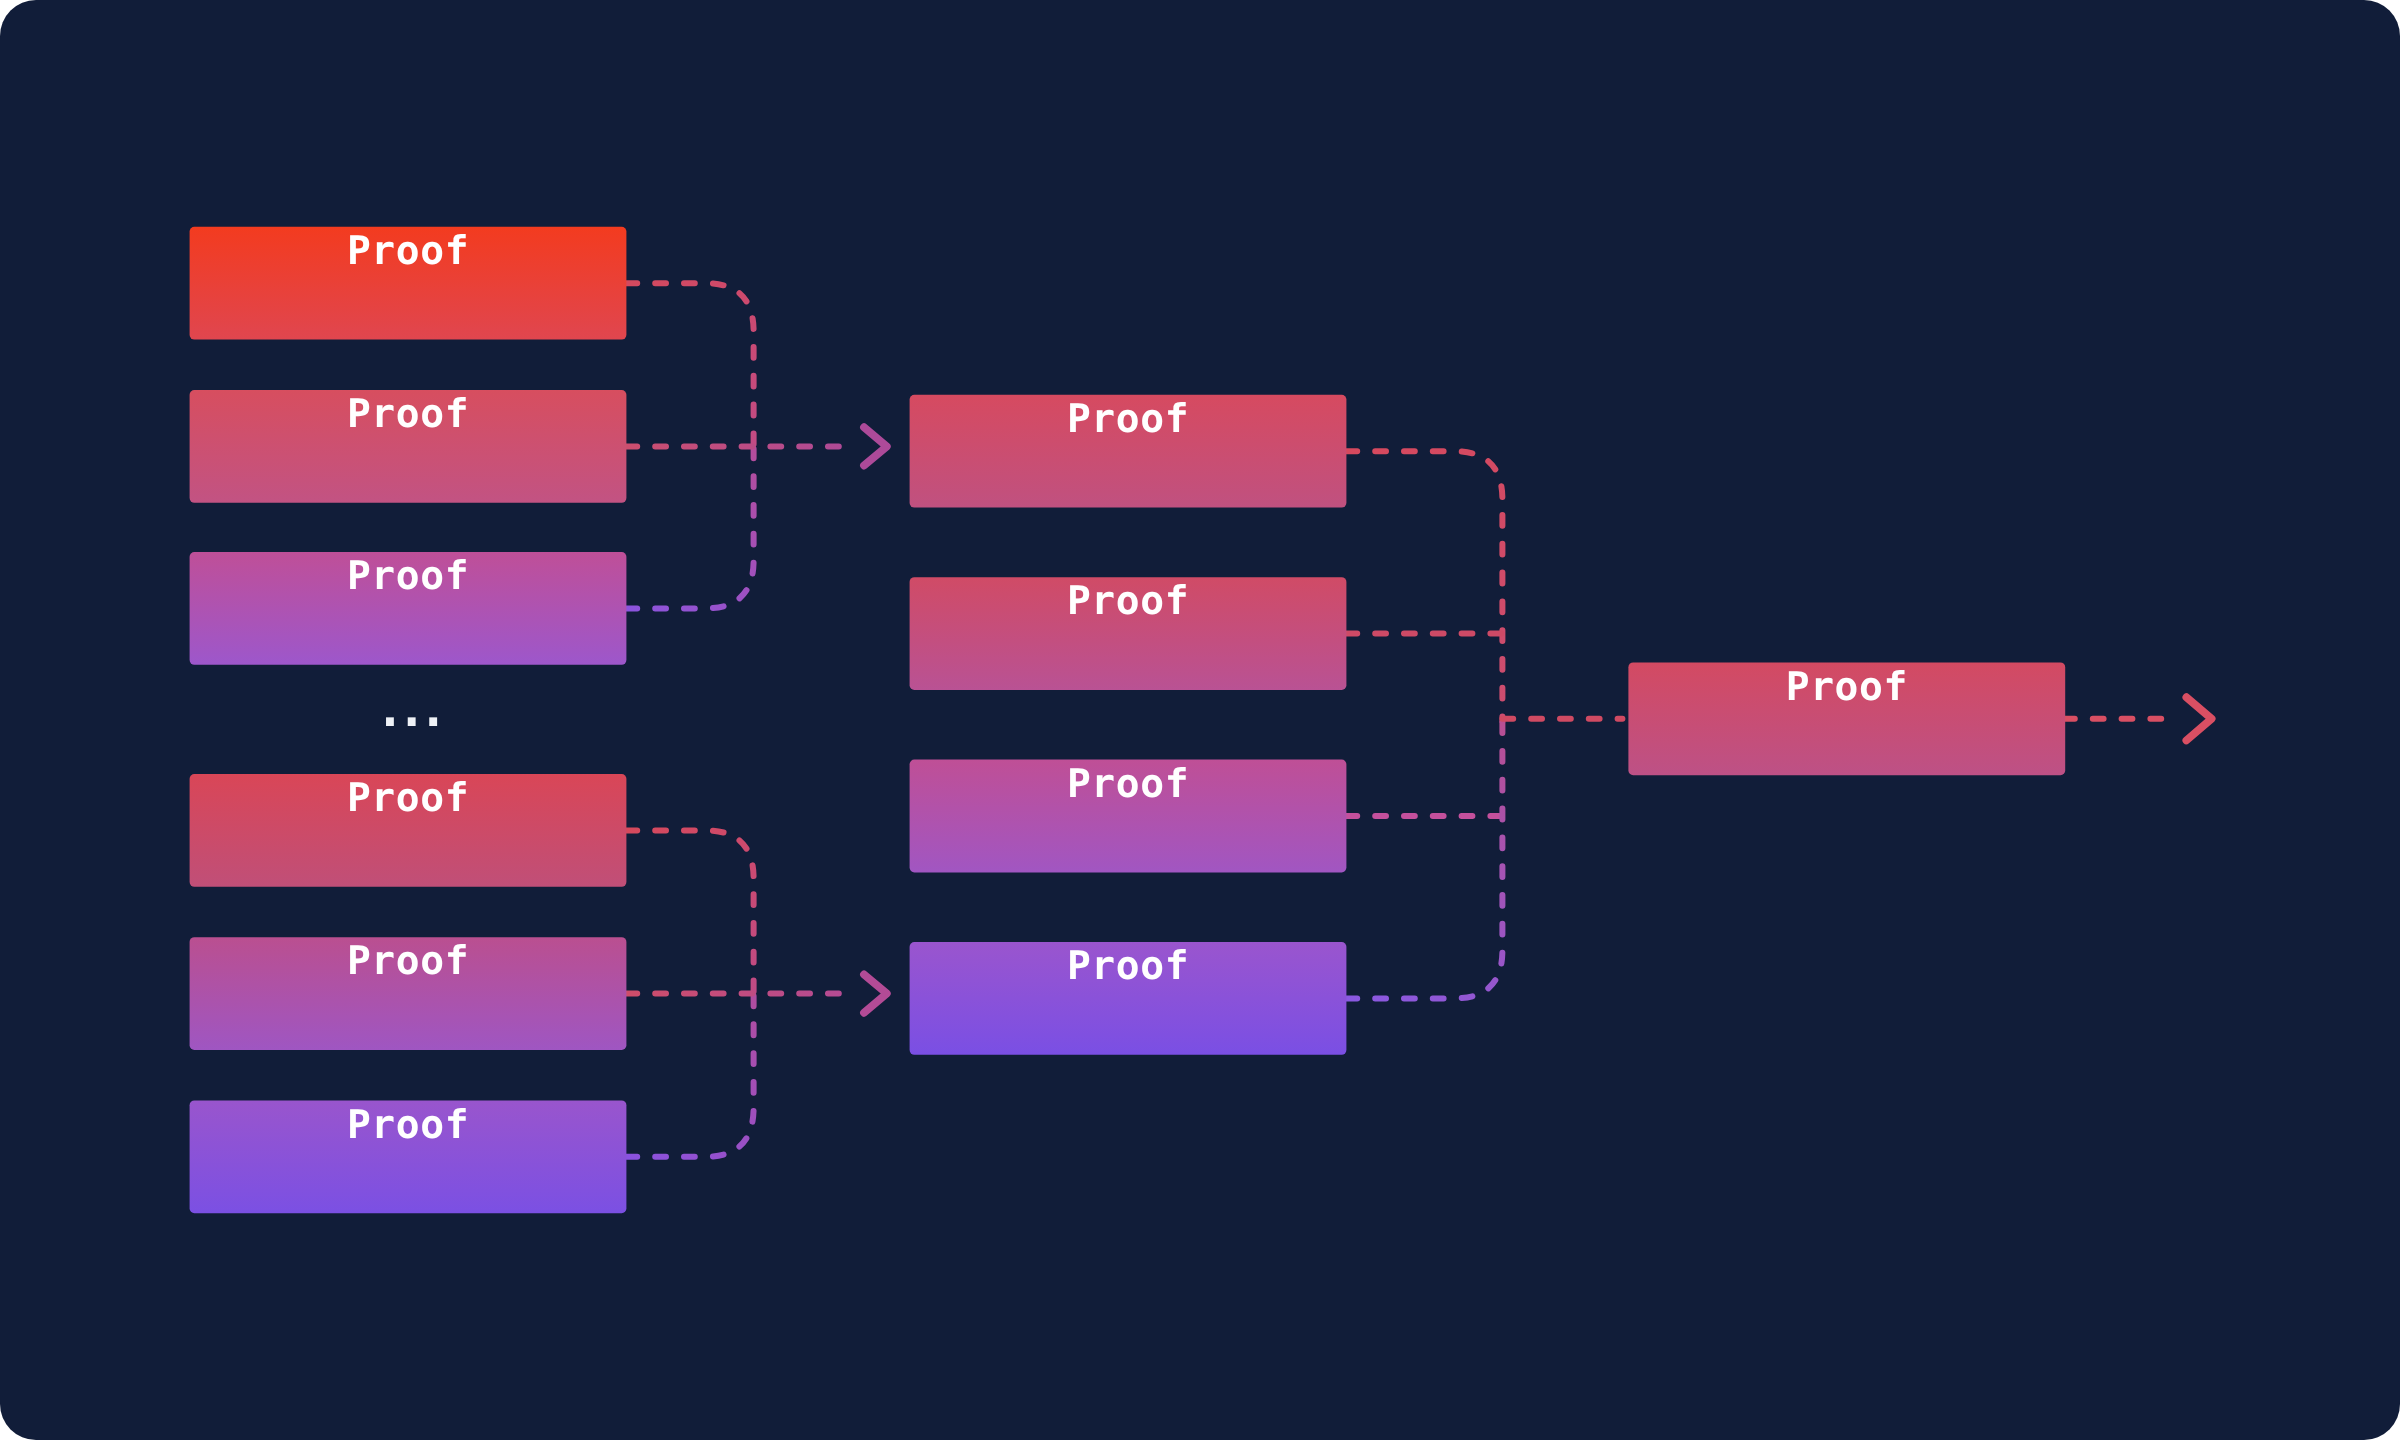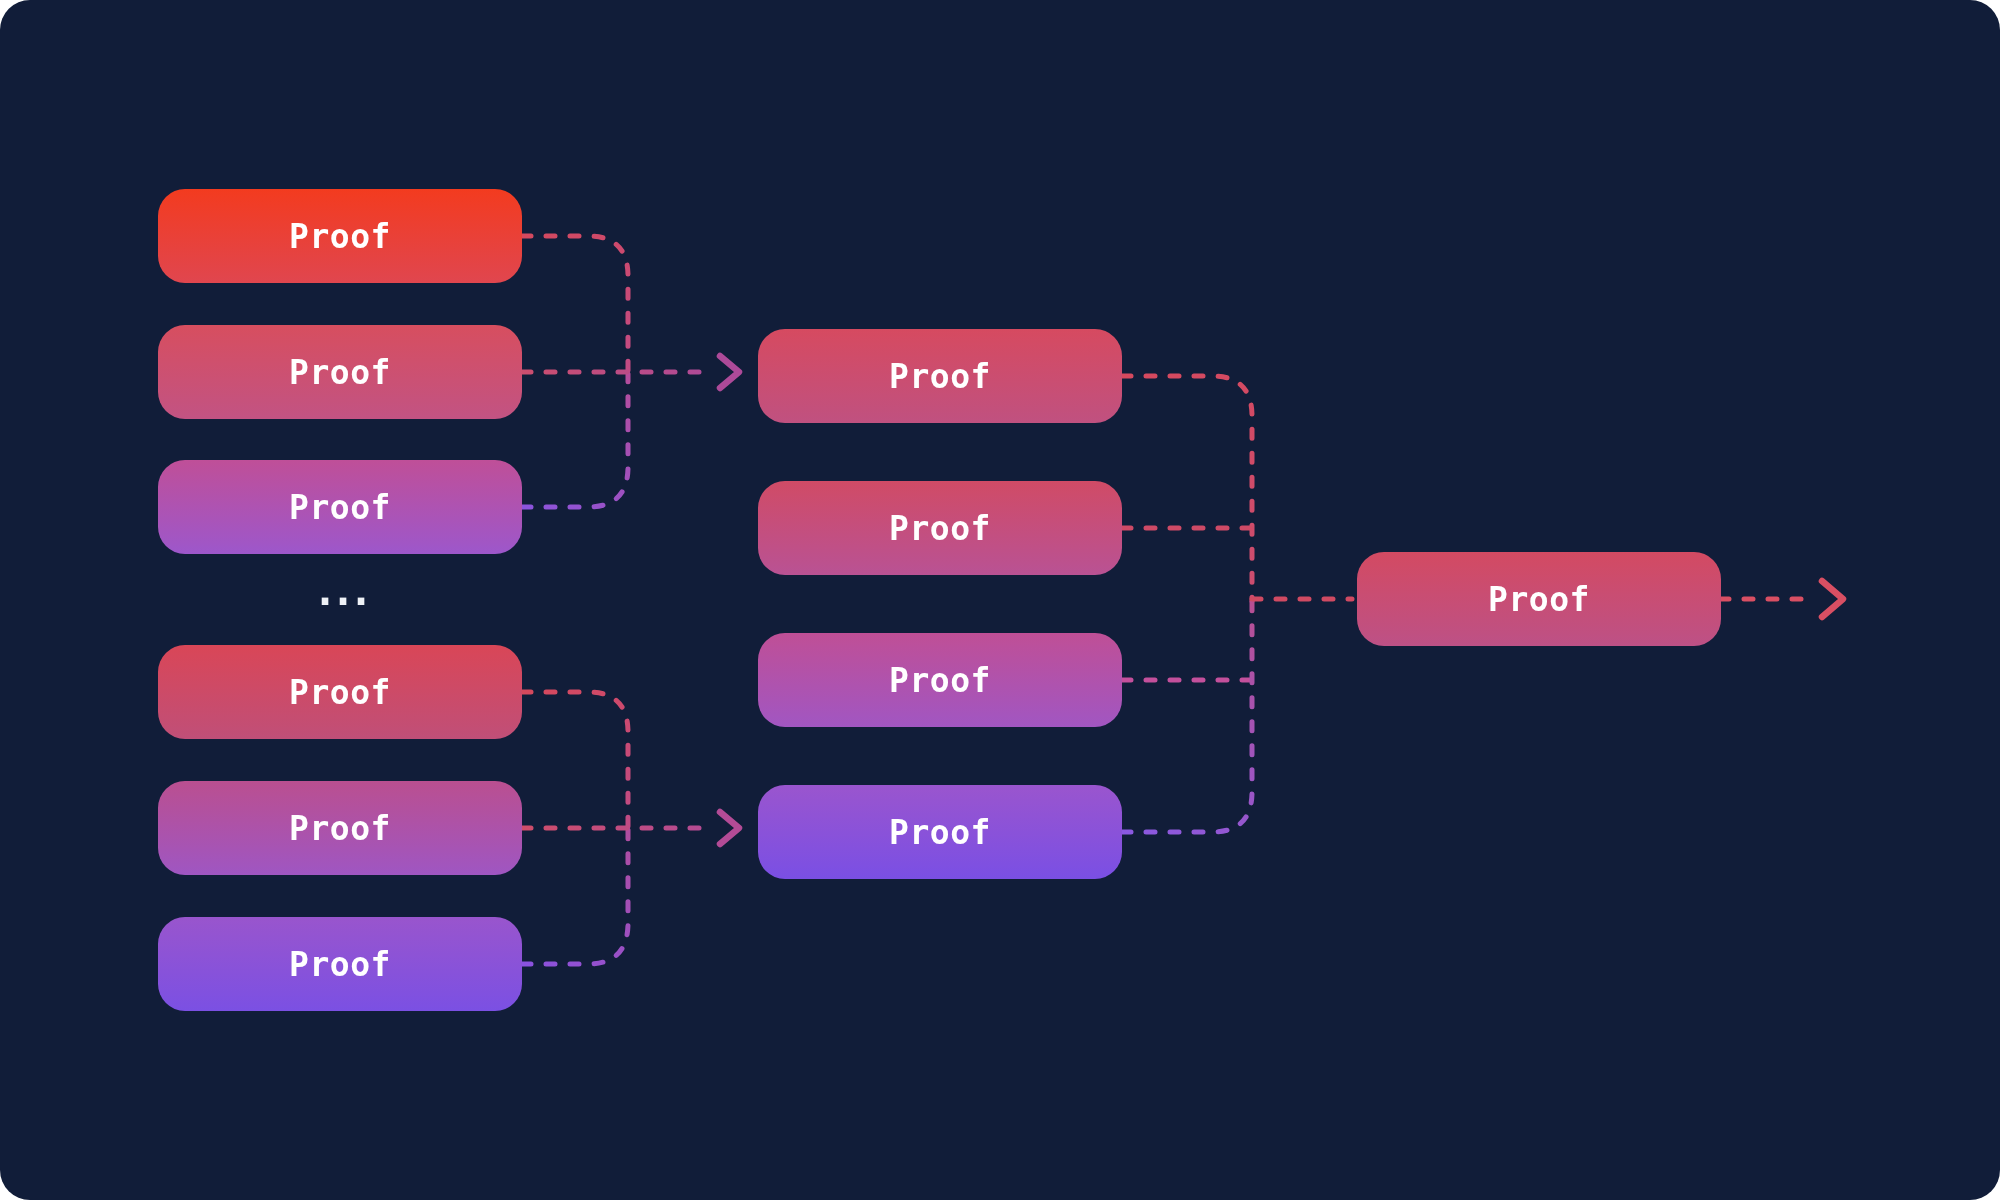--- a/index.html
+++ b/index.html
@@ -9,22 +9,22 @@
     background: #111d39;
     border-radius: 30px;
     overflow: hidden;
     font-family: "DejaVu Sans Mono", "Liberation Mono", monospace;
   }
   .layer { position: absolute; left: 0; top: 0; width: 2000px; height: 1200px; }
   svg.layer { pointer-events: none; }
   .node {
     position: absolute;
     width: 364px; height: 94px;
-    border-radius: 27px;
-    display: flex; align-items: center; justify-content: center;
+    border-radius: 4px;
+    display: flex; justify-content: center;
   }
   .node .label {
     color: #ffffff;
     font-size: 33px;
     font-weight: 600;
     letter-spacing: 0.5px;
     font-family: "DejaVu Sans Mono", "Liberation Mono", monospace;
   }
   
   .col-src  { left: 158px; }

